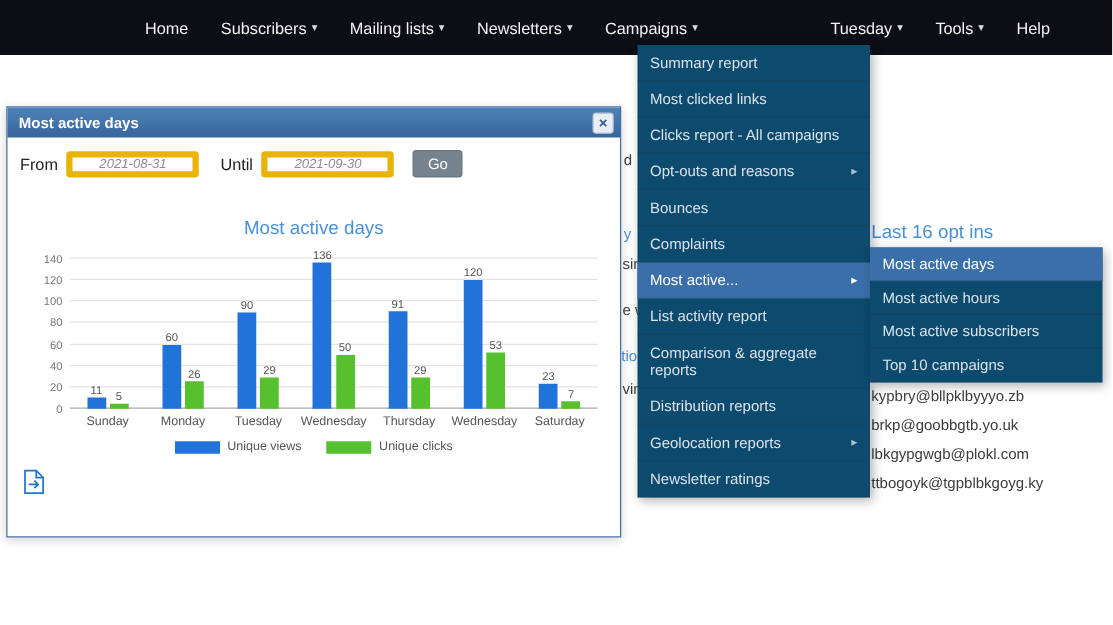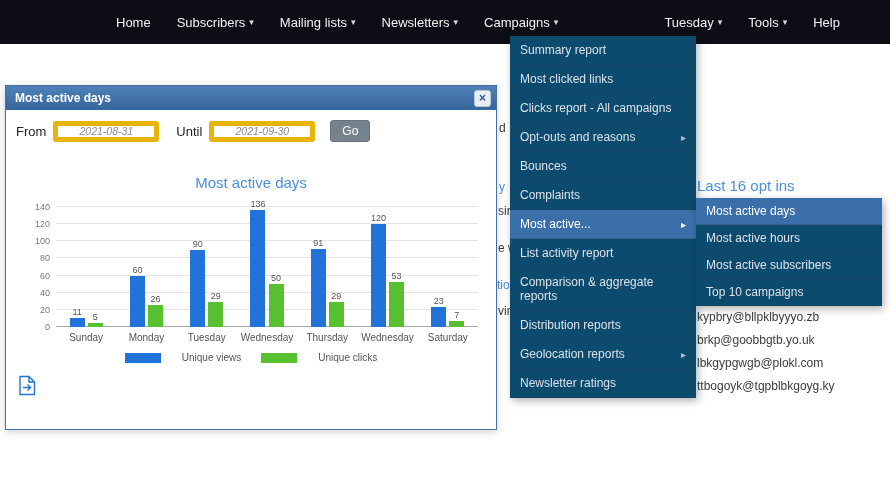--- a/index.html
+++ b/index.html
@@ -60,21 +60,21 @@
   .ytick { position:absolute; left:-34px; width:28px; text-align:right;
            font-size:9px; color:#777; }
   .groups { position:absolute; inset:0; display:flex; }
   .group { flex:1; display:flex; align-items:flex-end; justify-content:center; gap:3px; }
   .barwrap { display:flex; flex-direction:column; align-items:center; justify-content:flex-end; }
   .barval { font-size:9px; color:#555; margin-bottom:1px; }
   .bar { width:15px; }
   .xlabels { display:flex; margin:5px 8px 0 40px; }
   .xlab { flex:1; text-align:center; font-size:10px; color:#555; }
   .legend { display:flex; justify-content:center; gap:20px; margin-top:9px; }
-  .legend-item { display:flex; align-items:center; gap:21px; font-size:10px; color:#555; }
+  .legend-item { display:flex; align-items:center; gap:6px; font-size:10px; color:#555; }
   .swatch { width:36px; height:10px; display:inline-block; }
   .export { margin:12px 0 0 2px; width:22px; cursor:pointer; }
 
   
   .menu, .submenu { position:absolute; background:#0c4a6e; z-index:20; width:186px;
                     box-shadow:2px 3px 8px rgba(0,0,0,.3); }
   .menu { left:510px; top:36px; }
   .submenu { left:696px; top:198px; }
   .menu-item { display:flex; align-items:center; justify-content:space-between;
                color:#dbe2ea; font-size:12px; padding:7px 10px; min-height:27px;

